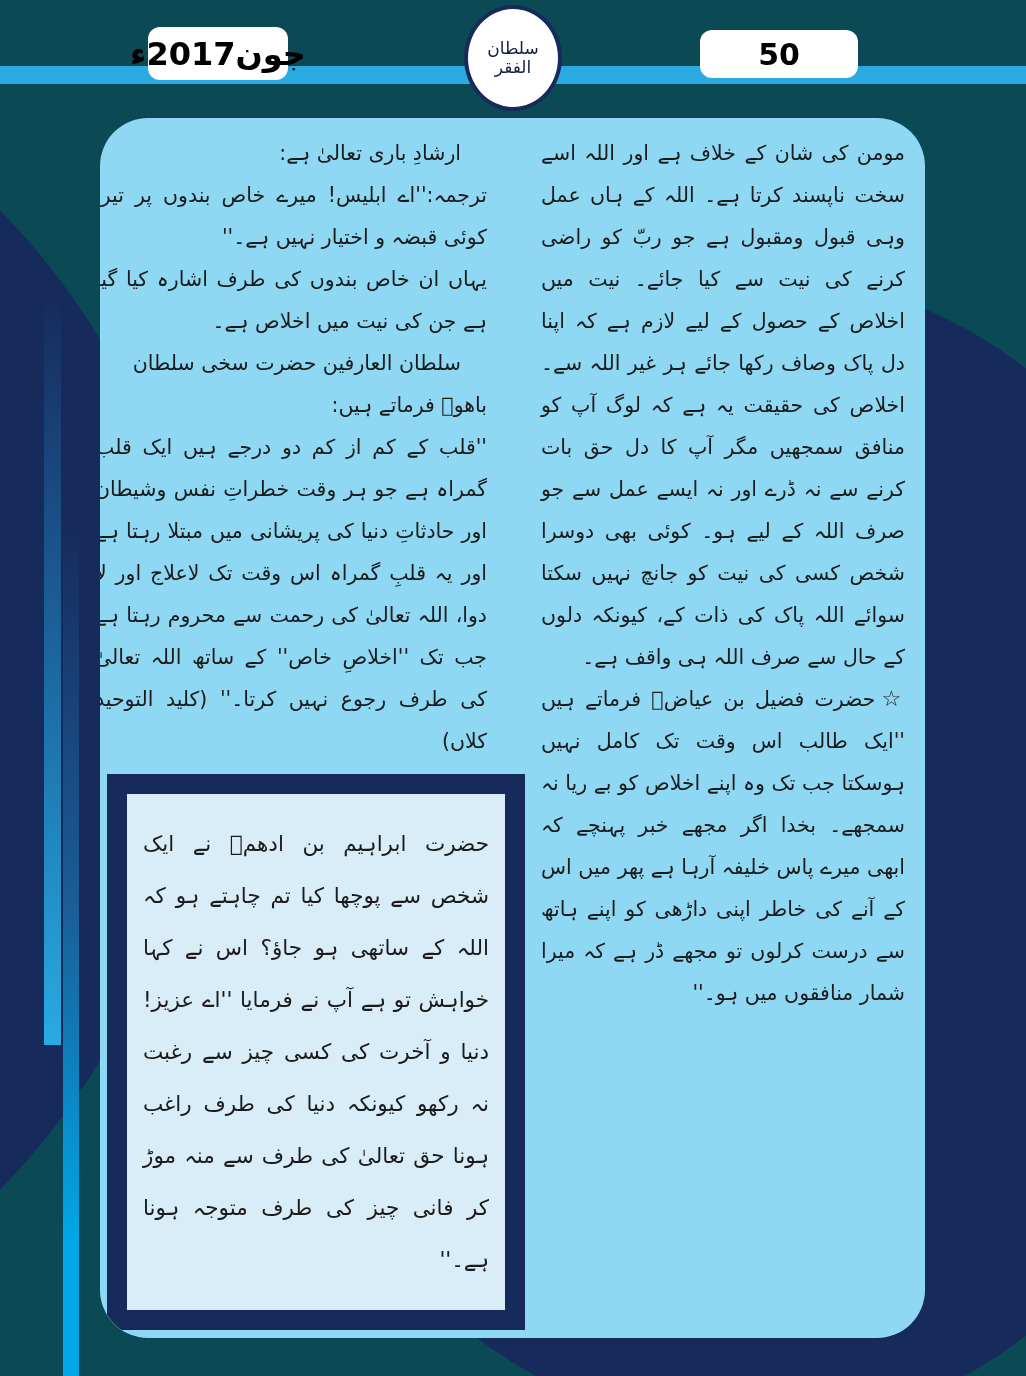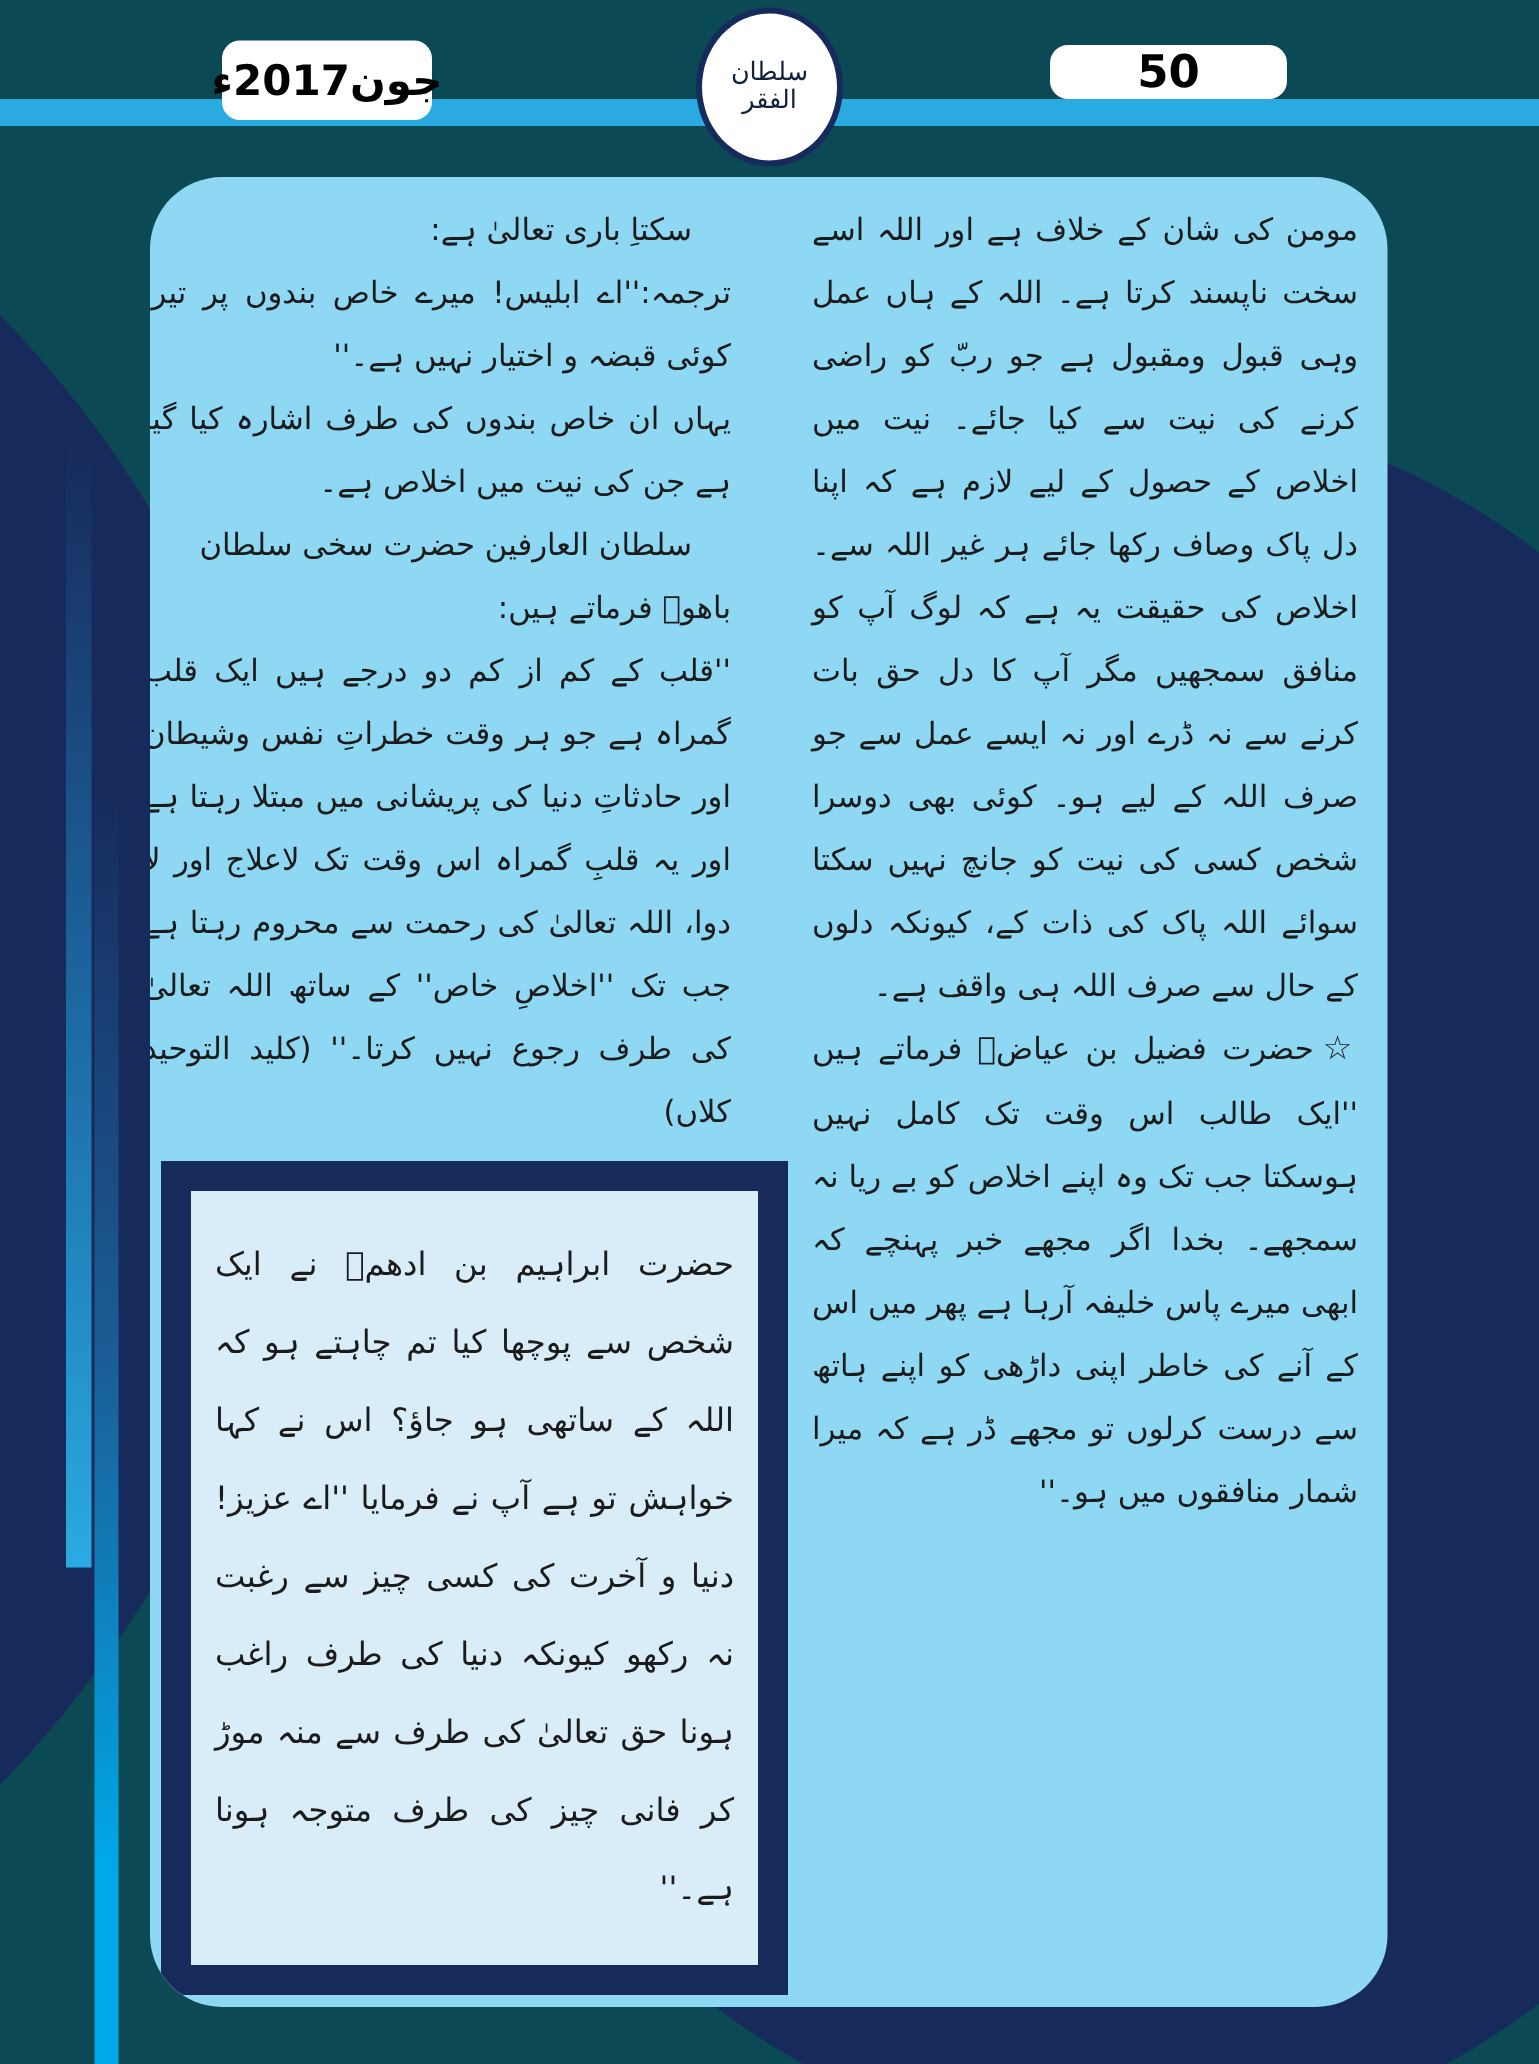--- a/index.html
+++ b/index.html
@@ -30,22 +30,22 @@
     position:absolute;left:63px;top:520px;width:16px;height:856px;
     background:linear-gradient(180deg,var(--navy) 0%,#1b5d96 45%,var(--stripe-bright) 85%);
   }
   
   .band{position:absolute;left:0;top:66px;width:100%;height:18px;background:var(--cyan);}
   .hbox{
     position:absolute;background:#fff;border-radius:12px;
     display:flex;align-items:center;justify-content:center;
     color:#000;font-weight:bold;
   }
-  .date-box{left:148px;top:27px;width:140px;height:53px;font-size:28px;}
-  .num-box{left:700px;top:30px;width:158px;height:36px;font-size:30px;font-family:"DejaVu Sans","Liberation Sans",sans-serif;}
+  .date-box{left:148px;top:27px;width:140px;height:53px;font-size:32px;}
+  .num-box{left:700px;top:30px;width:158px;height:48px;font-size:30px;font-family:"DejaVu Sans","Liberation Sans",sans-serif;}
   .logo{
     position:absolute;left:464px;top:5px;width:98px;height:106px;border-radius:50%;
     background:#fff;border:4px solid var(--navy);box-sizing:border-box;
     display:flex;align-items:center;justify-content:center;text-align:center;
   }
   .logo .calli{font-size:17px;font-weight:normal;color:#10203f;line-height:1.1;}
   
   .card{
     position:absolute;left:100px;top:118px;width:825px;height:1220px;
     background:var(--card);border-radius:48px;overflow:hidden;color:var(--ink);
@@ -91,21 +91,21 @@
 
   <div class="card">
 
     <div class="col col-right">
       <p class="para">مومن کی شان کے خلاف ہے اور اللہ اسے سخت ناپسند کرتا ہے۔ اللہ کے ہاں عمل وہی قبول ومقبول ہے جو ربّ کو راضی کرنے کی نیت سے کیا جائے۔ نیت میں اخلاص کے حصول کے لیے لازم ہے کہ اپنا دل پاک وصاف رکھا جائے ہر غیر اللہ سے۔ اخلاص کی حقیقت یہ ہے کہ لوگ آپ کو منافق سمجھیں مگر آپ کا دل حق بات کرنے سے نہ ڈرے اور نہ ایسے عمل سے جو صرف اللہ کے لیے ہو۔ کوئی بھی دوسرا شخص کسی کی نیت کو جانچ نہیں سکتا سوائے اللہ پاک کی ذات کے، کیونکہ دلوں کے حال سے صرف اللہ ہی واقف ہے۔</p>
       <p class="para"><span class="star">☆</span><span>حضرت فضیل بن عیاضؒ فرماتے ہیں ''ایک طالب اس وقت تک کامل نہیں ہوسکتا جب تک وہ اپنے اخلاص کو بے ریا نہ سمجھے۔ بخدا اگر مجھے خبر پہنچے کہ ابھی میرے پاس خلیفہ آرہا ہے پھر میں اس کے آنے کی خاطر اپنی داڑھی کو اپنے ہاتھ سے درست کرلوں تو مجھے ڈر ہے کہ میرا شمار منافقوں میں ہو۔''</span></p>
 
     </div>
 
     <div class="col col-left">
-      <p class="para head">سکتاِ باری تعالیٰ ہے:</p>
+      <p class="para head">ارشادِ باری تعالیٰ ہے:</p>
       <p class="para">ترجمہ:''اے ابلیس! میرے خاص بندوں پر تیرا کوئی قبضہ و اختیار نہیں ہے۔''</p>
       <p class="para">یہاں ان خاص بندوں کی طرف اشارہ کیا گیا ہے جن کی نیت میں اخلاص ہے۔</p>
       <p class="para head">سلطان العارفین حضرت سخی سلطان باھوؒ فرماتے ہیں:</p>
       <p class="para">''قلب کے کم از کم دو درجے ہیں ایک قلب گمراہ ہے جو ہر وقت خطراتِ نفس وشیطان اور حادثاتِ دنیا کی پریشانی میں مبتلا رہتا ہے اور یہ قلبِ گمراہ اس وقت تک لاعلاج اور لا دوا، اللہ تعالیٰ کی رحمت سے محروم رہتا ہے جب تک ''اخلاصِ خاص'' کے ساتھ اللہ تعالیٰ کی طرف رجوع نہیں کرتا۔'' (کلید التوحید کلاں)</p>
 
       <div class="quote-box">
         <div class="quote-panel">
           <p class="para">حضرت ابراہیم بن ادھمؒ نے ایک شخص سے پوچھا کیا تم چاہتے ہو کہ اللہ کے ساتھی ہو جاؤ؟ اس نے کہا خواہش تو ہے آپ نے فرمایا ''اے عزیز! دنیا و آخرت کی کسی چیز سے رغبت نہ رکھو کیونکہ دنیا کی طرف راغب ہونا حق تعالیٰ کی طرف سے منہ موڑ کر فانی چیز کی طرف متوجہ ہونا ہے۔''</p>
         </div>
       </div>

